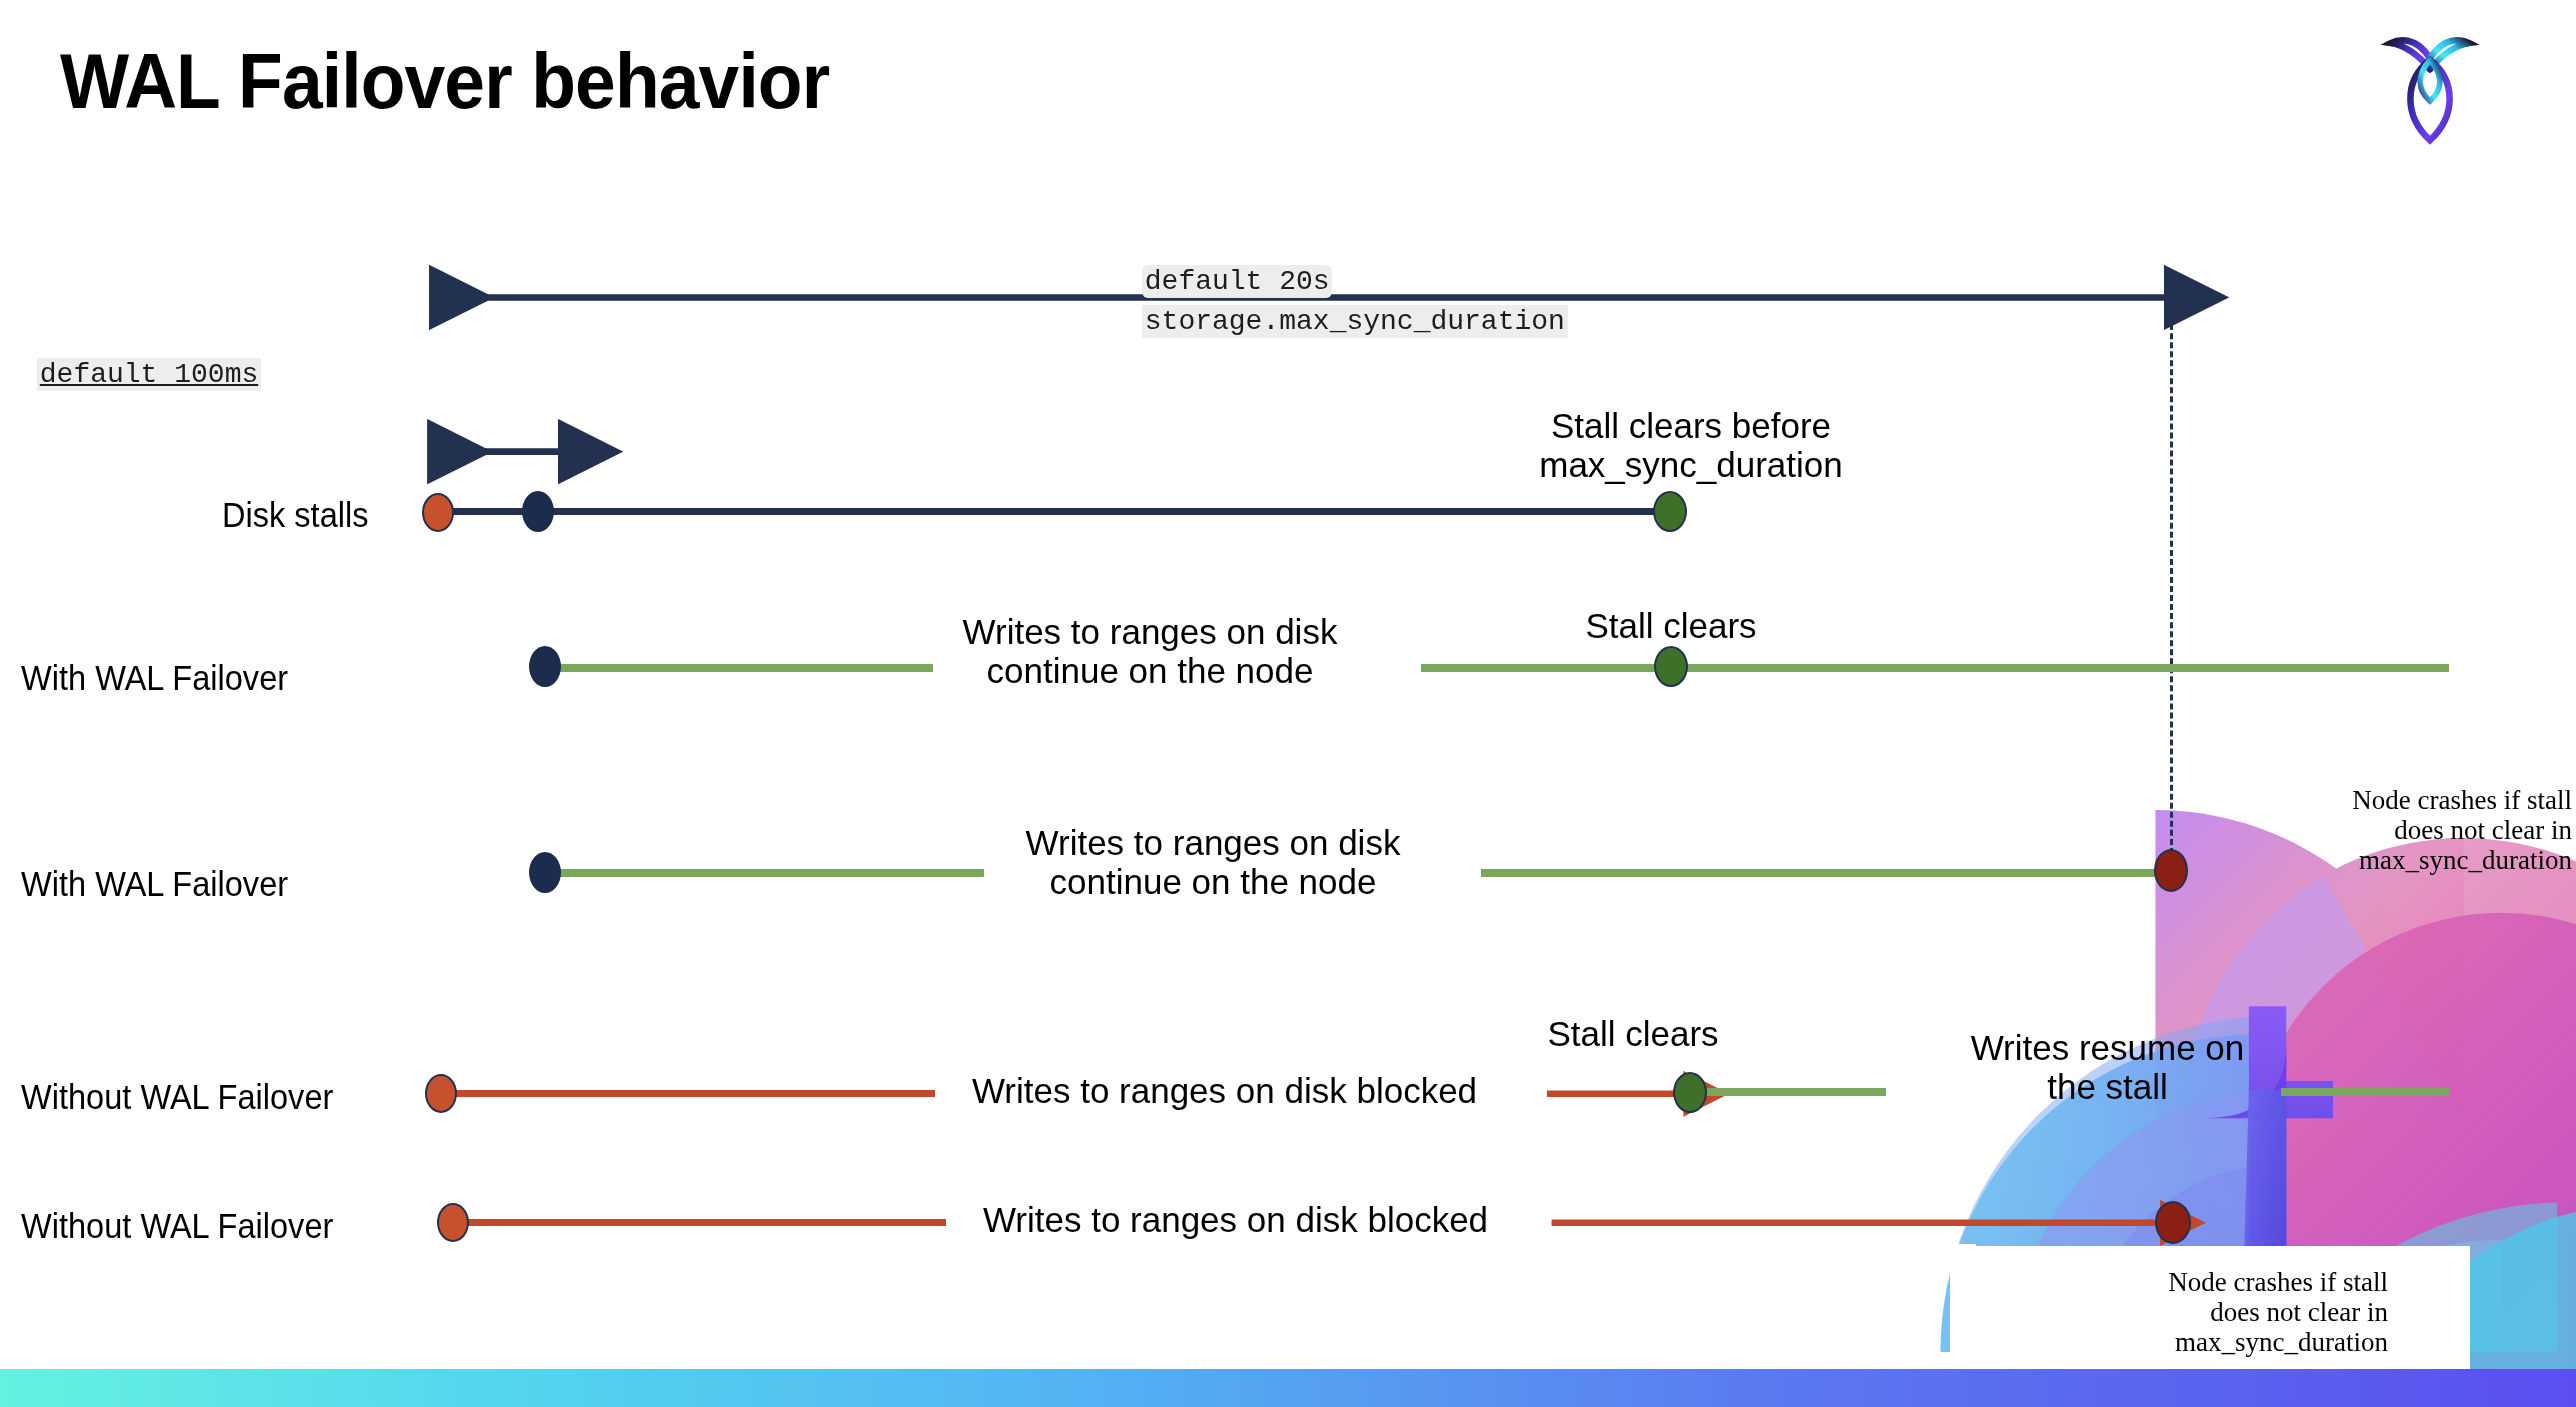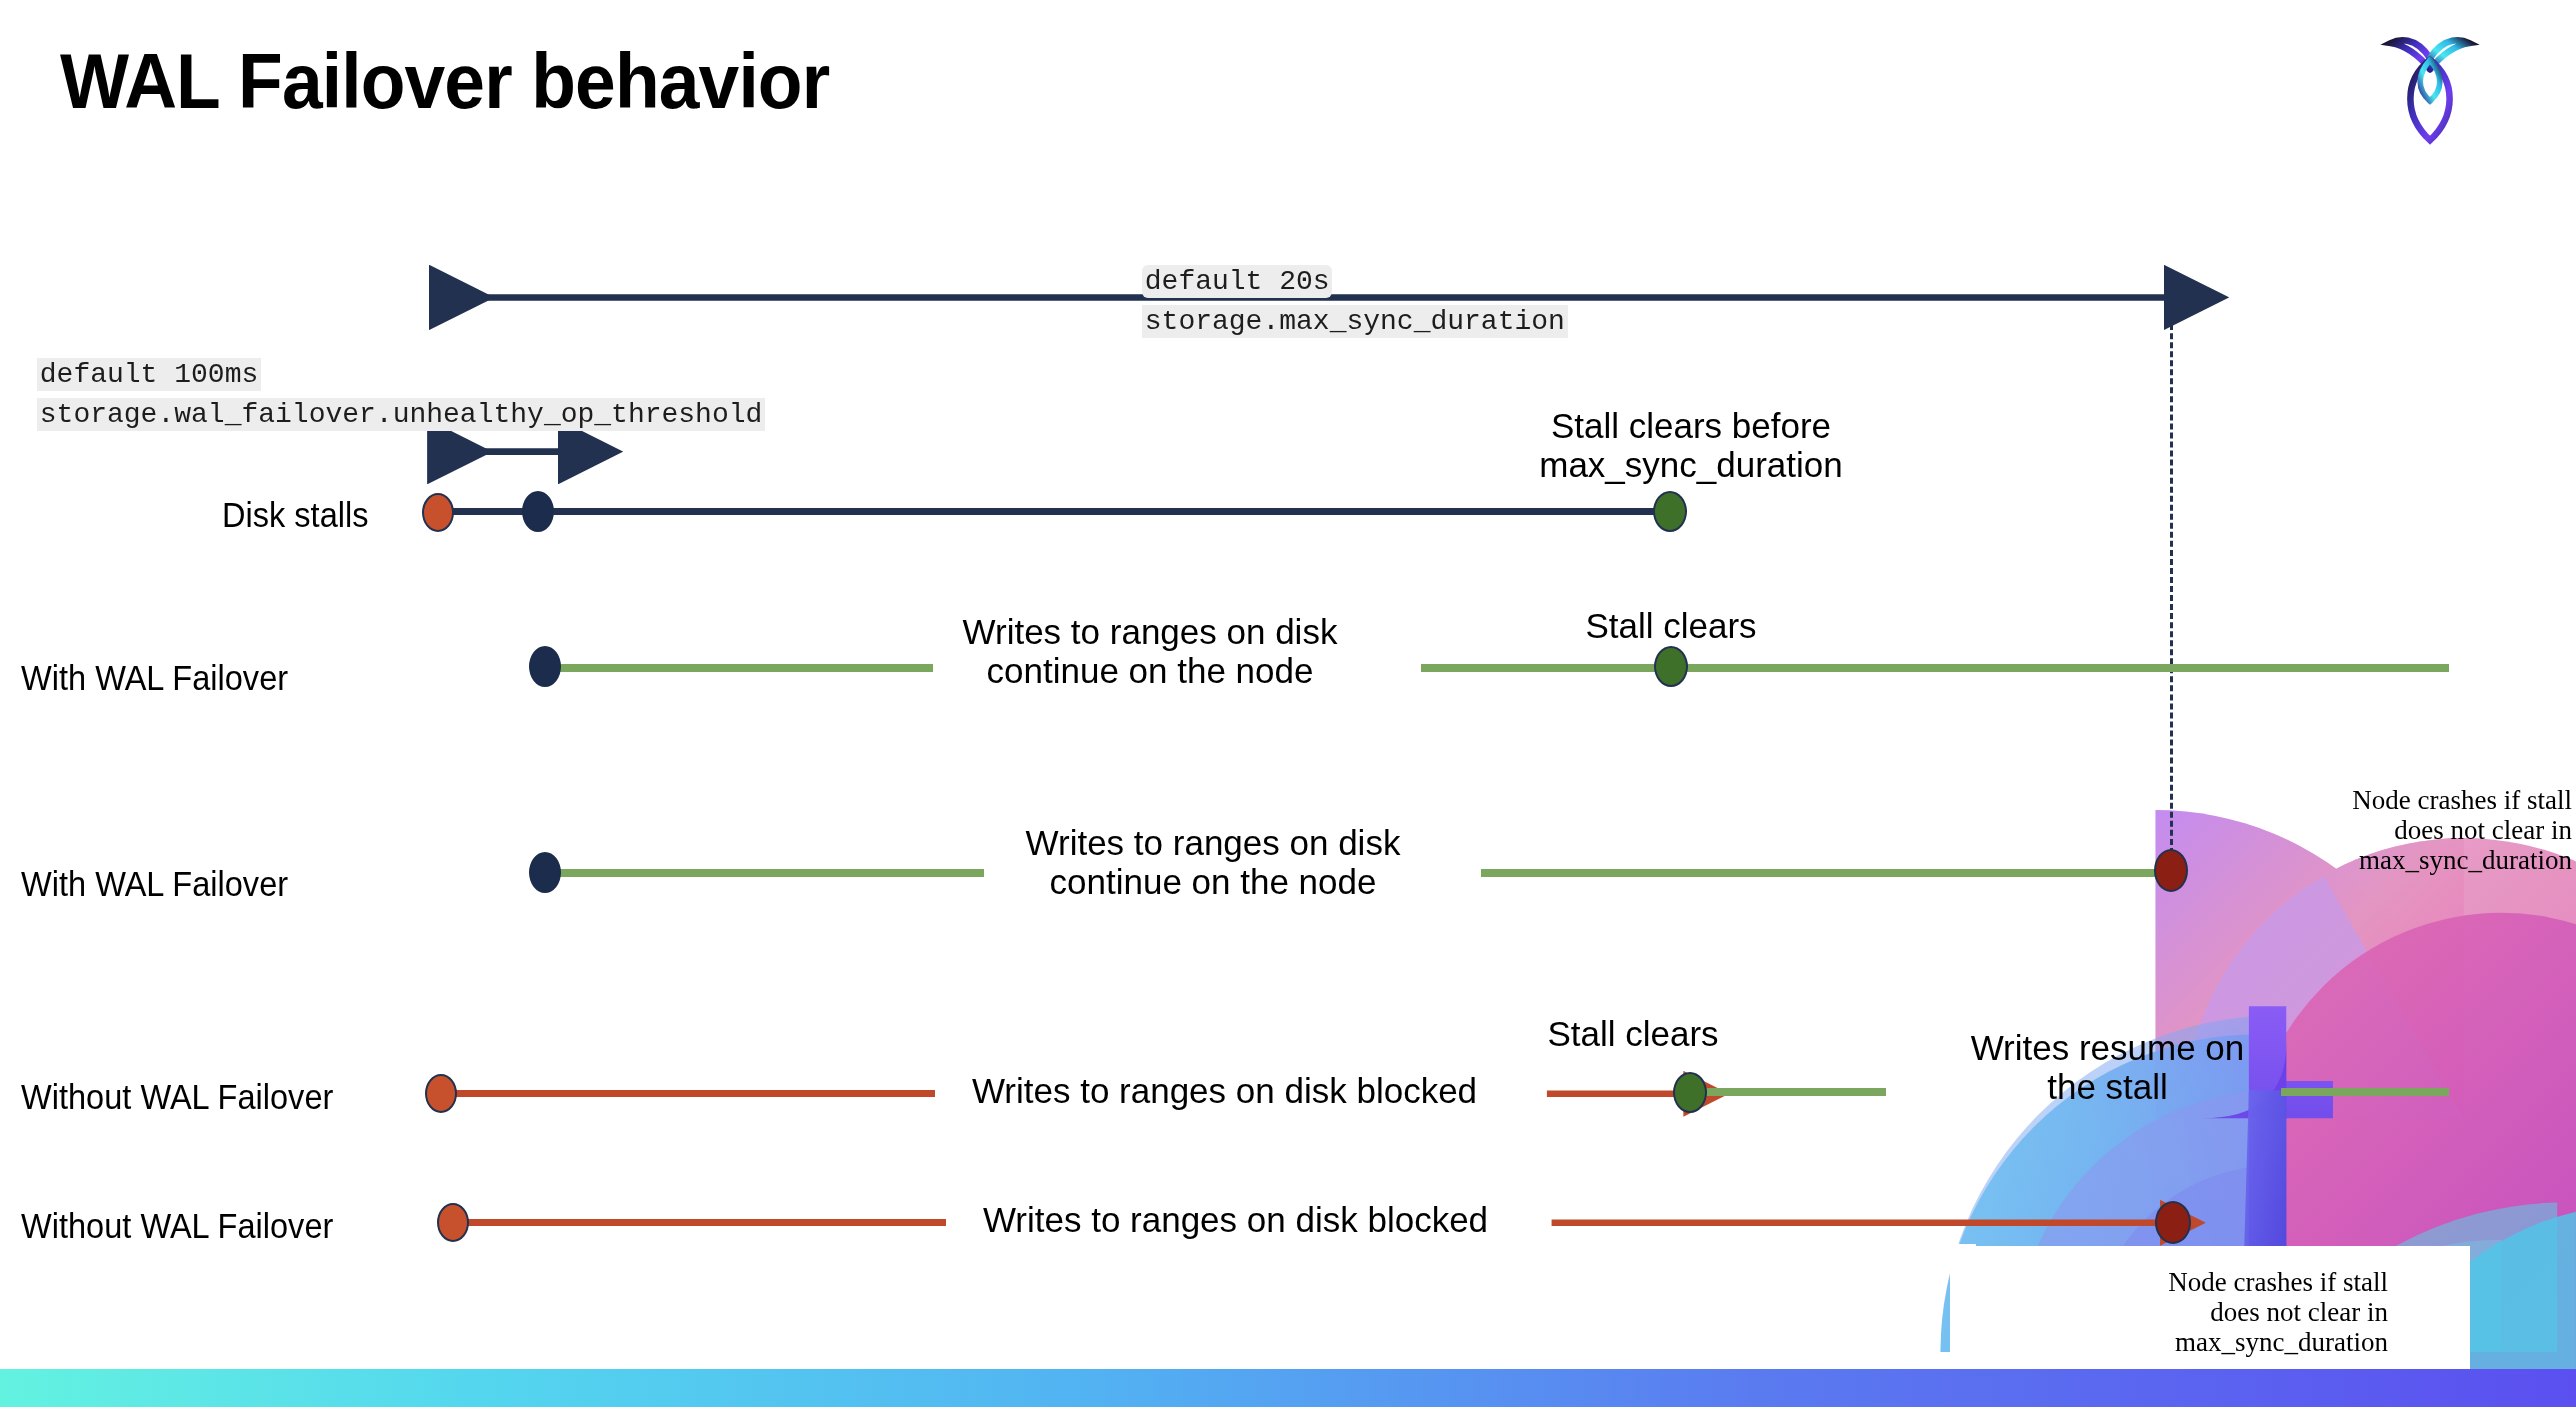--- a/index.html
+++ b/index.html
@@ -180,22 +180,21 @@
 
     <line x1="464" y1="483" x2="604" y2="483" stroke="#22314f" stroke-width="7" marker-start="url(#navyArrowL)" marker-end="url(#navyArrowR)"></line>
 
     <line x1="1655" y1="1170" x2="1808" y2="1170" stroke="#c0492b" stroke-width="7" marker-end="url(#redArrowR)"></line>
     <line x1="1660" y1="1308" x2="2318" y2="1308" stroke="#c0492b" stroke-width="7" marker-end="url(#redArrowR)"></line>
   </svg>
 
   <div class="code" style="left:1142px;top:265px;border-radius:6px;">default 20s</div>
   <div class="code" style="left:1142px;top:305px;">storage.max_sync_duration</div>
 
-  <div class="code" style="left:37px;top:358px;">default 100ms</div>
-  <div class="code" style="left:37px;top:398px;">storage.wal_failover.unhealthy_op_threshold</div>
+  <div class="code" style="left:37px;top:358px;text-decoration:underline;">default 100ms</div>
 
   <div class="dashed" style="left:2170px;top:297px;height:584px;"></div>
 
   <div class="txt lbl-row" style="left:222px;top:495px;">Disk stalls</div>
   <div class="line navy" style="left:439px;top:508px;width:1230px;"></div>
   <div class="dot orange" style="left:422px;top:493px;width:32px;height:39px;"></div>
   <div class="dot navy" style="left:522px;top:491px;width:32px;height:41px;"></div>
   <div class="dot green" style="left:1653px;top:491px;width:34px;height:41px;"></div>
   <div class="txt ann" style="left:1523px;top:406px;width:336px;">Stall clears before
 max_sync_duration</div>

